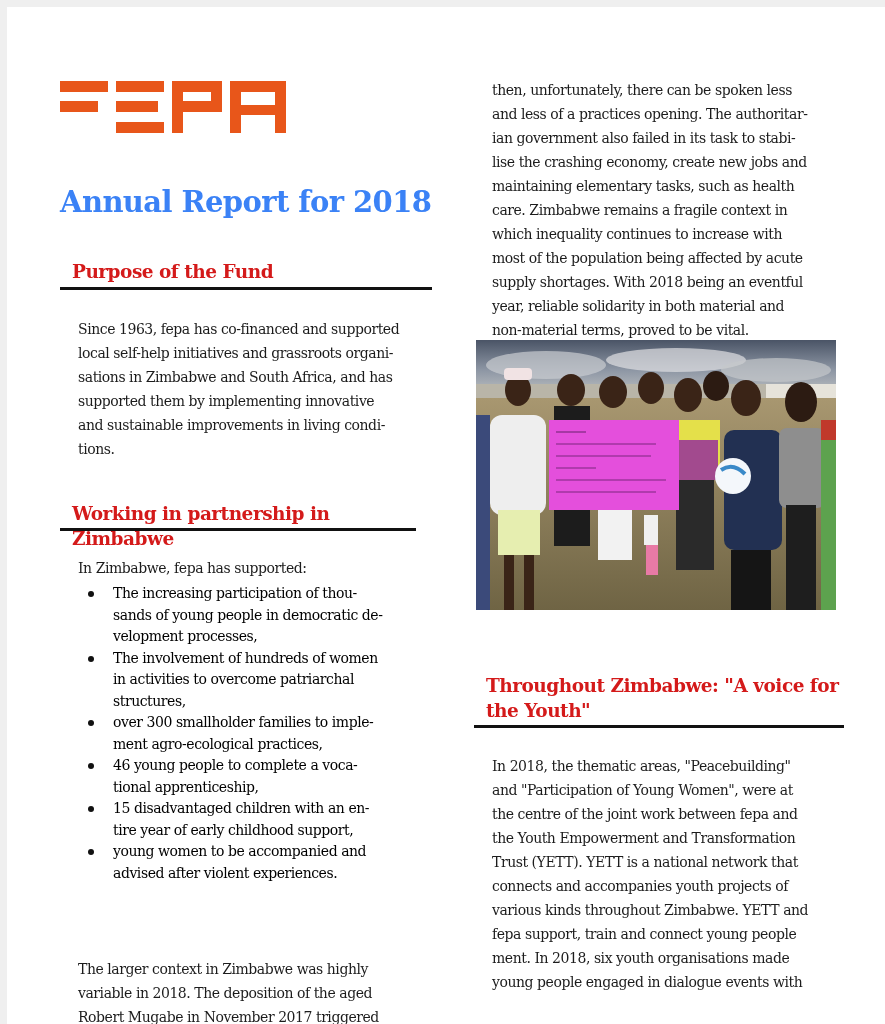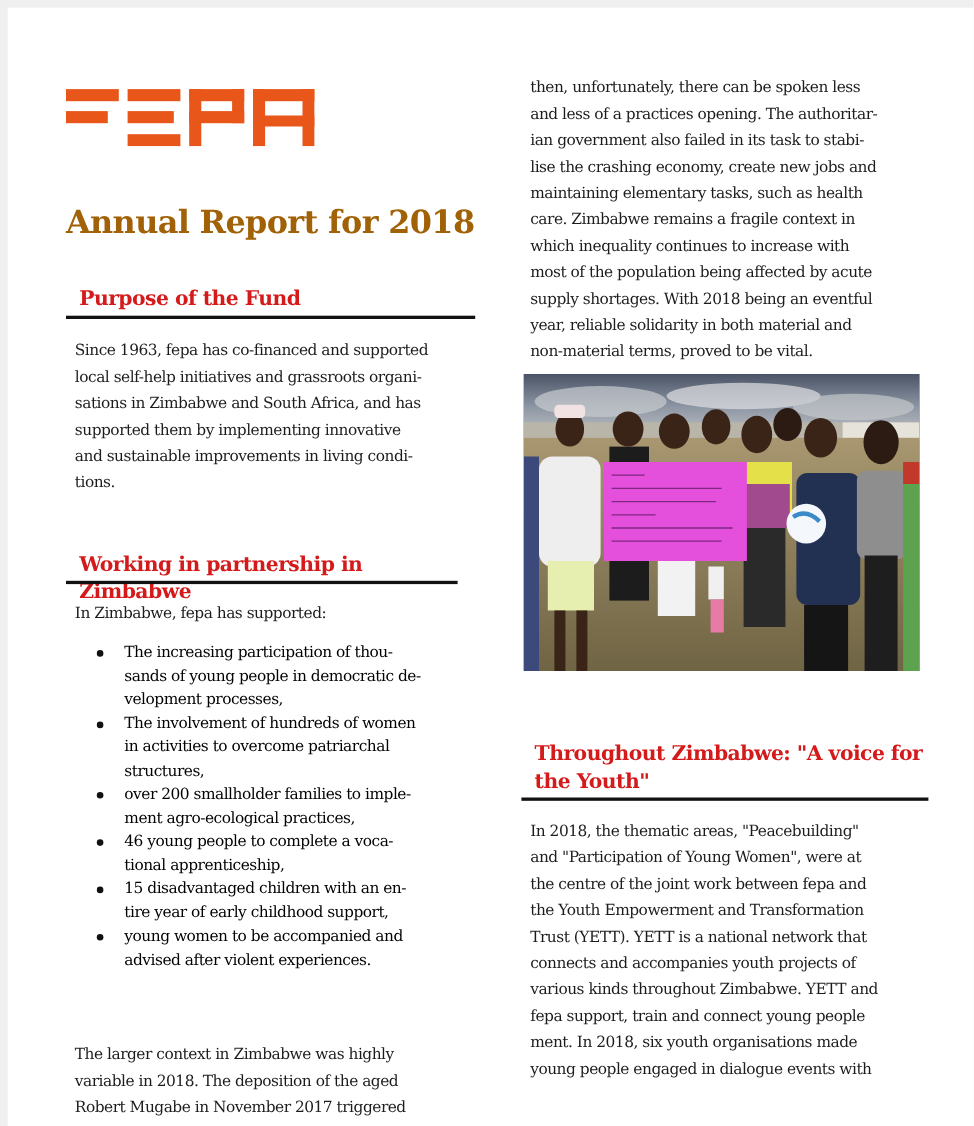--- a/index.html
+++ b/index.html
@@ -19,33 +19,33 @@
     .col-left { left: 53px; width: 375px; }
     .col-right { left: 467px; width: 380px; }
 
     .logo { position: absolute; left: 0; top: 74px; width: 226px; height: 52px; }
     .logo svg { display: block; }
 
     .doc-title {
       position: absolute; left: 0; top: 178px;
       font-family: "DejaVu Serif", serif;
       font-weight: bold; font-size: 29px; letter-spacing: -0.6px;
-      color: #a16207; white-space: nowrap; margin: 0;
+      color: #3b82f6; white-space: nowrap; margin: 0;
     }
 
     .section-heading {
       position: absolute; left: 12px;
       font-family: "DejaVu Serif", serif;
       font-weight: bold; font-size: 18.5px; letter-spacing: -0.5px;
       color: #d41a1a; margin: 0; line-height: 25px;
     }
     .rule { position: absolute; left: 0; height: 3px; background: #111; }
 
     .para {
-      position: absolute; left: 0; margin: 8px;
+      position: absolute; left: 0; margin: 18px;
       font-size: 14px; line-height: 24px; letter-spacing: -0.45px;
       color: #1c1c1c;
     }
     .para .line { display: block; white-space: nowrap; }
 
     .bullets { position: absolute; left: 0; margin: 0; padding: 0; list-style: none; }
     .bullets li { position: relative; padding-left: 53px; margin: 0; font-size: 14px; line-height: 21.5px; letter-spacing: -0.45px; color: #000000; }
     .bullets li .dot { position: absolute; left: 28px; top: 8px; width: 6px; height: 6px; border-radius: 50%; background: #111; }
     .bullets li .line { display: block; white-space: nowrap; }
 
@@ -113,21 +113,21 @@
         <span class="line">velopment processes,</span>
       </li>
       <li>
           <span class="dot"></span>
         <span class="line">The involvement of hundreds of women</span>
         <span class="line">in activities to overcome patriarchal</span>
         <span class="line">structures,</span>
       </li>
       <li>
           <span class="dot"></span>
-        <span class="line">over 200 smallholder families to imple-</span>
+        <span class="line">over 300 smallholder families to imple-</span>
         <span class="line">ment agro-ecological practices,</span>
       </li>
       <li>
           <span class="dot"></span>
         <span class="line">46 young people to complete a voca-</span>
         <span class="line">tional apprenticeship,</span>
       </li>
       <li>
           <span class="dot"></span>
         <span class="line">15 disadvantaged children with an en-</span>

